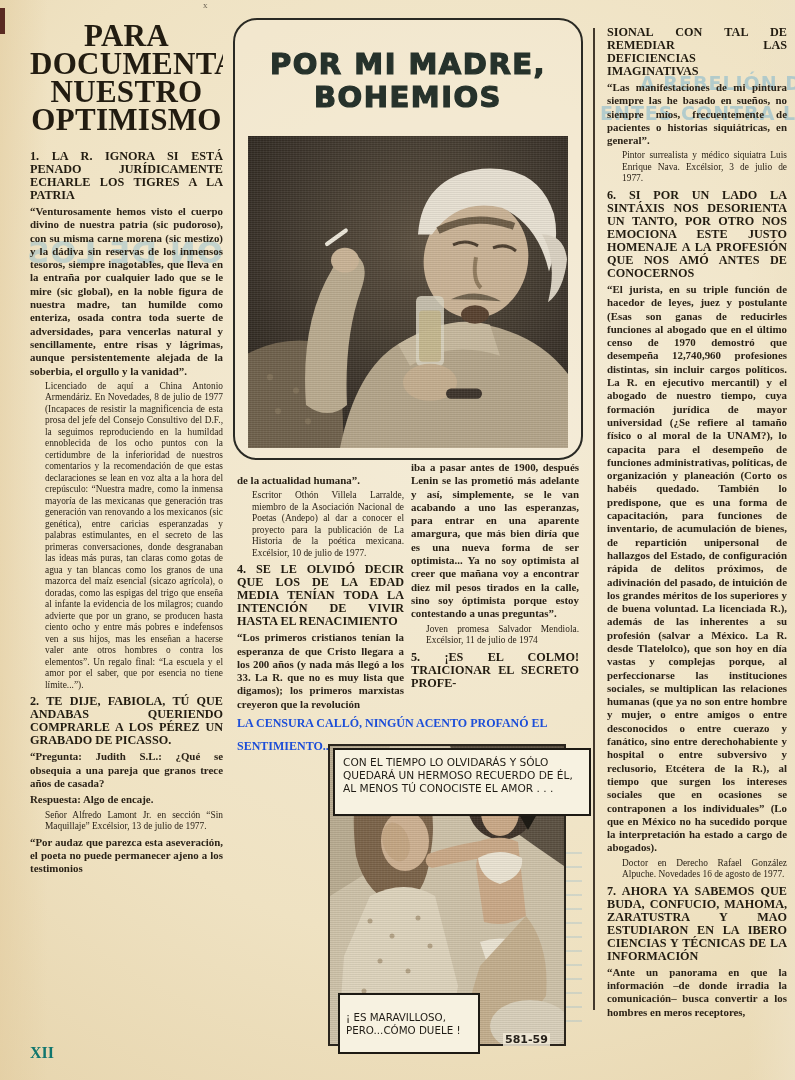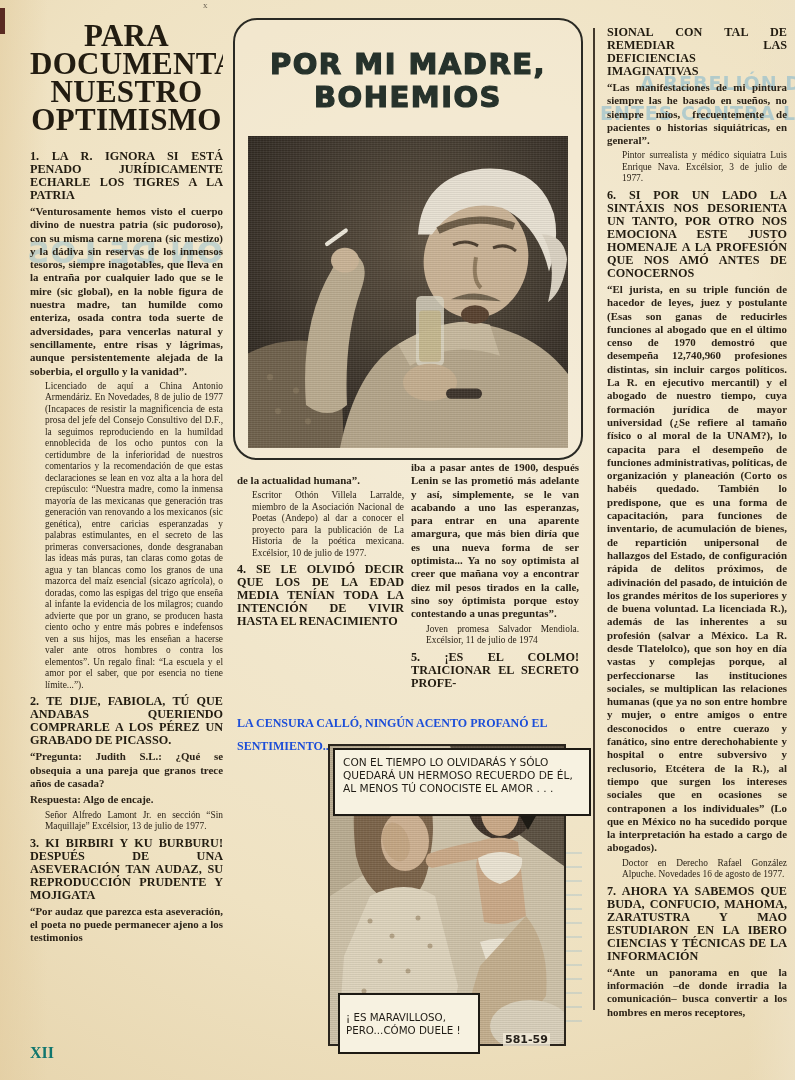--- a/index.html
+++ b/index.html
@@ -107,21 +107,20 @@
 
 <div class="col" id="left-col">
   <div class="masthead">PARA DOCUMENTAR NUESTRO OPTIMISMO</div>
   <p class="h">1. LA R. IGNORA SI ESTÁ PENADO JURÍDICAMENTE ECHARLE LOS TIGRES A LA PATRIA</p>
   <p class="q">“Venturosamente hemos visto el cuerpo divino de nuestra patria (sic pudoroso), con su misma carne morena (sic mestizo) y la dádiva sin reservas de los inmensos tesoros, siempre inagotables, que lleva en la entraña por cualquier lado que se le mire (sic global), en la noble figura de nuestra madre, tan humilde como enteriza, osada contra toda suerte de adversidades, para vencerlas natural y sencillamente, entre risas y lágrimas, aunque persistentemente alejada de la soberbia, el orgullo y la vanidad”.</p>
   <p class="credit">Licenciado de aquí a China Antonio Armendáriz. En Novedades, 8 de julio de 1977 (Incapaces de resistir la magnificencia de esta prosa del jefe del Consejo Consultivo del D.F., la seguimos reproduciendo en la humildad ennoblecida de los ocho puntos con la certidumbre de la inferioridad de nuestros comentarios y la recomendación de que estas declaraciones se lean en voz alta a la hora del crepúsculo: “Nuestra madre, como la inmensa mayoría de las mexicanas que generación tras generación van renovando a los mexicanos (sic genética), entre caricias esperanzadas y palabras estimulantes, en el secreto de las primeras conversaciones, donde desgranaban las ideas más puras, tan claras como gotas de agua y tan blancas como los granos de una mazorca del maíz esencial (sicazo agrícola), o doradas, como las espigas del trigo que enseña al infante la evidencia de los milagros; cuando advierte que por un grano, se producen hasta ciento ocho y entre más pobres e indefensos ven a sus hijos, mas les enseñan a hacerse valer ante otros hombres o contra los elementos”. Un regalo final: “La escuela y el amor por el saber, que por esencia no tiene límite...”).</p>
   <p class="h">2. TE DIJE, FABIOLA, TÚ QUE ANDABAS QUERIENDO COMPRARLE A LOS PÉREZ UN GRABADO DE PICASSO.</p>
   <p class="q">“Pregunta: Judith S.L.: ¿Qué se obsequia a una pareja que granos trece años de casada?</p>
   <p class="q">Respuesta: Algo de encaje.</p>
   <p class="credit">Señor Alfredo Lamont Jr. en sección “Sin Maquillaje” Excélsior, 13 de julio de 1977.</p>
-  <p class="h">3. KI BIRBIRI Y KU BURBURU! DESPUÉS DE UNA ASEVERACIÓN TAN AUDAZ, SU REPRODUCCIÓN PRUDENTE Y MOJIGATA</p>
   <p class="q">“Por audaz que parezca esta aseveración, el poeta no puede permanecer ajeno a los testimonios</p>
 </div>
 <div class="abs pagenum">XII</div>
 
 <div class="abs" id="center-box">
   <div class="box-title">POR MI MADRE,</div>
   <div class="box-title" style="margin-top:0;">BOHEMIOS</div>
   <div id="main-photo">
     <svg width="100%" height="100%" viewBox="0 0 320 304" preserveAspectRatio="none">
       <defs>
@@ -161,20 +160,21 @@
       <rect x="198" y="246" width="36" height="10" rx="5" fill="#3c332a"></rect>
     </svg>
     <div class="grain"></div>
   </div>
 </div>
 
 <div class="col" id="center-sub-left">
   <p class="q">de la actualidad humana”.</p>
   <p class="credit">Escritor Othón Villela Larralde, miembro de la Asociación Nacional de Poetas (Andepo) al dar a conocer el proyecto para la publicación de La Historia de la poética mexicana. Excélsior, 10 de julio de 1977.</p>
   <p class="h">4. SE LE OLVIDÓ DECIR QUE LOS DE LA EDAD MEDIA TENÍAN TODA LA INTENCIÓN DE VIVIR HASTA EL RENACIMIENTO</p>
+  <p class="q">“Los primeros cristianos tenían la esperanza de que Cristo llegara a los 200 años (y nada más llegó a los 33. La R. que no es muy lista que digamos); los primeros marxistas creyeron que la revolución</p>
 </div>
 <div class="col" id="center-sub-right">
   <p class="q">iba a pasar antes de 1900, después Lenin se las prometió más adelante y así, simplemente, se le van acabando a uno las esperanzas, para entrar en una aparente amargura, que más bien diría que es una nueva forma de ser optimista... Ya no soy optimista al creer que mañana voy a encontrar diez mil pesos tirados en la calle, sino soy óptimista porque estoy contestando a unas preguntas”.</p>
   <p class="credit">Joven promesa Salvador Mendiola. Excélsior, 11 de julio de 1974</p>
   <p class="h">5. ¡ES EL COLMO! TRAICIONAR EL SECRETO PROFE-</p>
 </div>
 
 <div class="abs banner">LA CENSURA CALLÓ, NINGÚN ACENTO PROFANÓ EL SENTIMIENTO...</div>
 
 <div class="abs" id="photo2">

